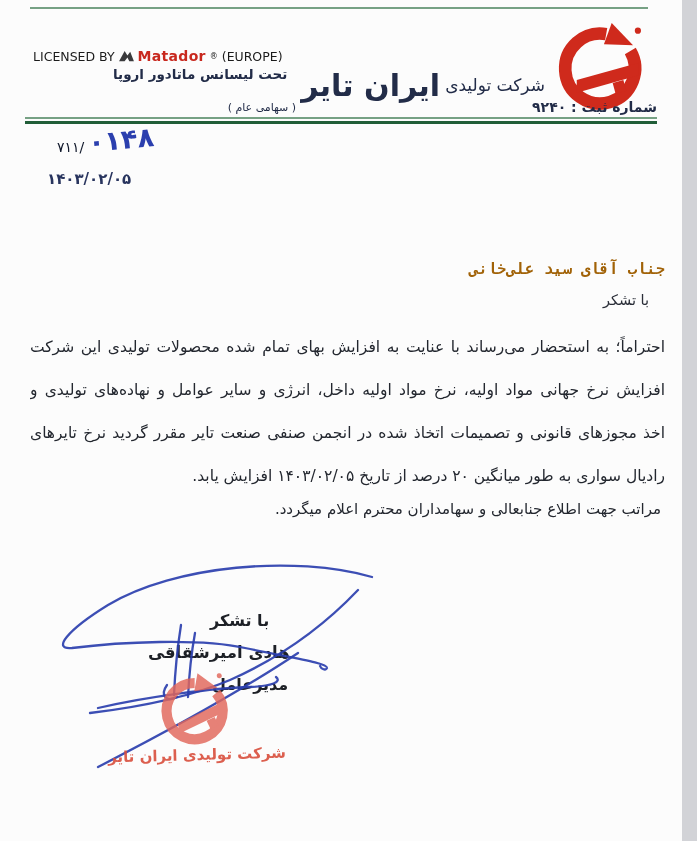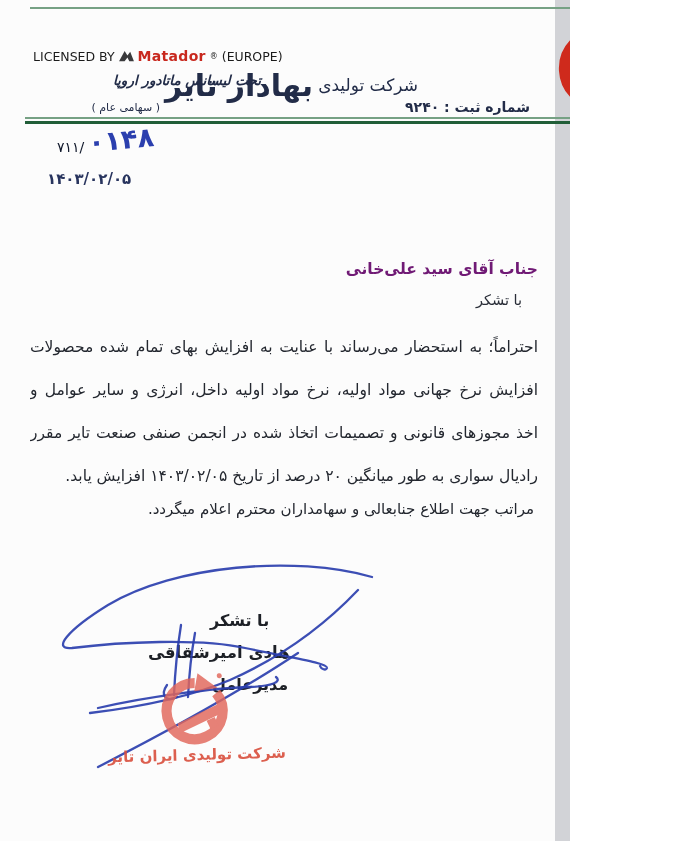--- a/index.html
+++ b/index.html
@@ -4,48 +4,48 @@
 <style>
   :root{
     --paper:#fcfcfc; --scan-edge:#d2d3d7;
     --logo-red:#cf2a1c; --stamp-red:#e2675a; --stamp-text-red:#d94f3d;
     --ink-blue:#2b3fae; --rule-light:#76a184; --rule-dark:#215e38;
     --text-navy:#222c48; --text-dark:#23272f; --brand-red:#c8281e;
   }
   *{margin:0;padding:0;box-sizing:border-box;}
   html,body{width:697px;height:841px;}
   body{font-family:"DejaVu Sans",sans-serif;background:#ffffff;}
-  .page{position:relative;width:570px;height:841px;background:var(--paper);overflow:hidden;}
+  .page{position:relative;width:697px;height:841px;background:var(--paper);overflow:hidden;}
   .scan-strip{position:absolute;right:0;top:0;width:15px;height:841px;background:var(--scan-edge);}
   .rule{position:absolute;}
   .rule-top{left:30px;top:7px;width:618px;height:2px;background:var(--rule-light);}
   .rule-mid-a{left:25px;top:117px;width:632px;height:2px;background:var(--rule-light);}
   .rule-mid-b{left:25px;top:121px;width:632px;height:3px;background:var(--rule-dark);}
 
   
   .licensed-row{position:absolute;left:33px;top:48px;font-size:12.5px;color:#1b1b1b;display:flex;align-items:center;gap:4px;white-space:nowrap;}
   .brand{color:var(--brand-red);font-weight:bold;font-size:14px;letter-spacing:.3px;}
   .brand-reg{font-size:8px;vertical-align:super;color:#1b1b1b;font-style:normal;}
-  .license-fa{position:absolute;left:113px;top:72px;font-size:13.5px;font-weight:bold;color:var(--text-navy);direction:rtl;font-style:italic;}
+  .license-fa{position:absolute;left:113px;top:66px;font-size:13.5px;font-weight:bold;color:var(--text-navy);direction:rtl;}
   .company-line{position:absolute;right:152px;top:56px;direction:rtl;display:flex;align-items:center;gap:5px;color:var(--text-navy);white-space:nowrap;}
   .company-prefix{font-size:17px;}
   .company-name{font-size:30px;font-weight:bold;letter-spacing:1px;}
   .company-suffix{font-size:11px;margin-top:45px;}
   .reg-number{position:absolute;right:40px;top:99px;font-size:14px;font-weight:bold;color:var(--text-navy);direction:rtl;}
   .logo-header{position:absolute;left:552px;top:19px;width:100px;height:97px;color:var(--logo-red);}
 
   
   .ref-typed{position:absolute;left:57px;top:139px;font-size:14px;color:#0f172a;direction:ltr;}
   .ref-hand{position:absolute;left:88px;top:124px;font-size:27px;font-weight:bold;color:var(--ink-blue);letter-spacing:9px;transform:rotate(-5deg);direction:ltr;}
   .ref-date{position:absolute;left:47px;top:170px;font-size:15px;font-weight:600;color:#28345e;direction:ltr;}
 
   
   .rtl{direction:rtl;unicode-bidi:plaintext;}
   .recipient-1{position:absolute;right:32px;left:30px;top:228px;font-size:15.5px;font-weight:bold;color:#20242e;text-align:justify;text-align-last:justify;}
-  .recipient-2{position:absolute;right:32px;top:260px;font-size:15.5px;font-weight:bold;color:#701a75;}
+  .recipient-2{position:absolute;right:32px;top:260px;font-size:15.5px;font-weight:bold;color:#a16207;font-family:Liberation Mono, monospace;}
   .salutation{position:absolute;right:48px;top:292px;font-size:14.5px;color:#2a2e38;}
   .body-lines{position:absolute;right:32px;left:30px;top:326px;font-size:15.5px;color:var(--text-dark);}
   .body-lines .bl{height:43px;line-height:43px;white-space:nowrap;}
   .body-lines .bl.just{text-align:justify;text-align-last:justify;white-space:normal;height:43px;overflow:hidden;}
   .closing{position:absolute;right:36px;top:500px;font-size:15px;color:var(--text-dark);}
 
   
   .sig-thanks{position:absolute;left:210px;top:611px;font-size:16px;font-weight:bold;color:#1d2026;direction:rtl;}
   .sig-name{position:absolute;left:148px;top:643px;font-size:16.5px;font-weight:bold;color:#1d2026;direction:rtl;}
   .sig-title{position:absolute;left:212px;top:675px;font-size:16px;font-weight:bold;color:#1d2026;direction:rtl;}
@@ -81,21 +81,21 @@
       <polygon points="0,12 6,1 9,6 12,2 16,12 11,12 9,8 6,12" fill="#3a3a3c"></polygon>
     </svg>
     <span class="brand">Matador</span>
       <span class="brand-reg">®</span>
     <span>(EUROPE)</span>
   </div>
   <div class="license-fa">تحت لیسانس ماتادور اروپا</div>
 
   <div class="company-line">
     <span class="company-prefix">شرکت تولیدی</span>
-    <span class="company-name">بهادار تایر</span>
+    <span class="company-name">ایران تایر</span>
     <span class="company-suffix">( سهامی عام )</span>
   </div>
   <svg class="logo-header" viewBox="0 0 100 100">
       <use href="#irantire-logo"></use>
     </svg>
   <div class="reg-number">شماره ثبت : ۹۲۴۰</div>
 
   <div class="rule rule-mid-a"></div>
   <div class="rule rule-mid-b"></div>
 

